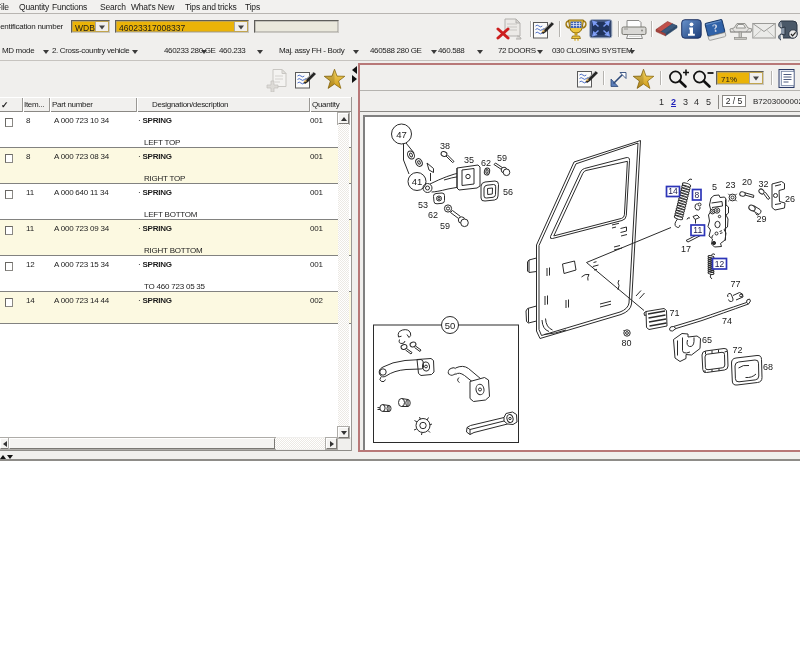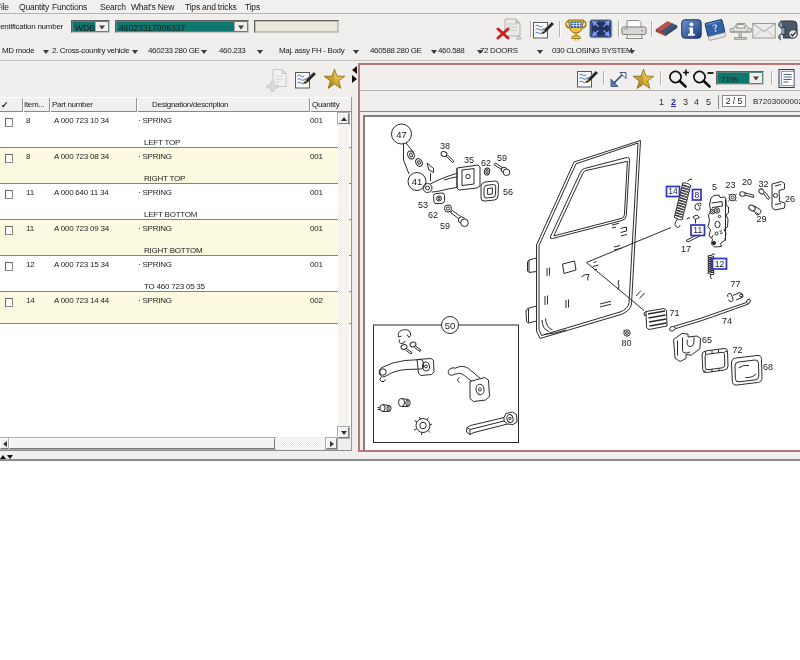--- a/index.html
+++ b/index.html
@@ -5,21 +5,21 @@
 * { margin:0; padding:0; box-sizing:border-box; }
 html,body { width:800px; height:660px; background:#fff; overflow:hidden; }
 body { font-family:"Liberation Sans",sans-serif; color:#1c1c1c; position:relative; }
 .abs { position:absolute; }
 #app { position:absolute; left:0; top:0; width:800px; height:461px; background:#f0efed; }
 
 #menubar { position:absolute; left:0; top:0; width:800px; height:14px; background:#f2f1ef; border-bottom:1px solid #b8b5b1; font-size:8.5px; letter-spacing:-0.2px; }
 #menubar span { position:absolute; top:2px; }
 
 #row2 { position:absolute; left:0; top:15px; width:800px; height:25px; background:#f0efed; }
-.field { position:absolute; background:#0f766e; border:1px solid #c9c7c2; border-top-color:#5f5e5a; border-left-color:#5f5e5a; box-shadow:inset 0 0 0 0.5px #9a9894; }
+.field { position:absolute; background:#eab308; border:1px solid #c9c7c2; border-top-color:#5f5e5a; border-left-color:#5f5e5a; box-shadow:inset 0 0 0 0.5px #9a9894; }
 #row2 .lbl { position:absolute; top:7px; font-size:8px; letter-spacing:-0.25px; }
 
 .combtn { position:absolute; right:1px; top:1px; bottom:1px; width:13px; background:#f1efec; border-left:1px solid #aaa8a4; }
 .arr { width:0; height:0; border-left:3px solid transparent; border-right:3px solid transparent; border-top:4px solid #444; position:absolute; left:50%; top:50%; transform:translate(-50%,-40%); }
 
 #row3 { position:absolute; left:0; top:40px; width:800px; height:21px; background:#f0efed; border-bottom:1px solid #c6c3bf; font-size:8px; letter-spacing:-0.35px; }
 #row3 span.t { position:absolute; top:6px; white-space:nowrap; }
 .darr { position:absolute; top:10px; width:0; height:0; border-left:3.5px solid transparent; border-right:3.5px solid transparent; border-top:4px solid #3a3a3a; }
 
 #lpanel { position:absolute; left:0; top:61px; width:352px; height:390px; background:#f0efed; }
@@ -27,21 +27,21 @@
 
 #tblhead { position:absolute; left:0; top:36px; width:351px; height:15px; background:#f1f0ee; border-top:1px solid #fff; border-bottom:1px solid #8a8884; font-size:8px; letter-spacing:-0.3px; }
 #tblhead .hc { position:absolute; top:2px; }
 #tblbody { position:absolute; left:0; top:51px; width:351px; height:325px; background:#fff; }
 .row { position:absolute; left:0; width:351px; border-bottom:1px solid #828280; font-size:8px; letter-spacing:-0.22px; }
 .row.cream { background:#fcf9e1; }
 .cb { position:absolute; left:4.5px; top:6px; width:8.5px; height:9px; background:#fff; border:1px solid #8a8884; border-top-color:#6a6864; border-left-color:#6a6864; }
 .itm { position:absolute; left:26px; top:4px; }
 .pn { position:absolute; left:54px; top:4px; }
 .dg { position:absolute; left:138px; top:4px; }
-.dg b { font-weight:normal; }
+.dg b { font-weight:bold; }
 .dg2 { position:absolute; left:144px; top:26px; }
 .qty { position:absolute; left:310px; top:4px; }
 
 .sbtn { position:absolute; background:#f4f3f1; border:1px solid #fff; border-right-color:#7a7874; border-bottom-color:#7a7874; box-shadow:0 0 0 1px #aeaca8; }
 .sbtrack { position:absolute; background:#f1f0ee; background-image:conic-gradient(#fff 25%, #ece9e4 0 50%, #fff 0 75%, #ece9e4 0); background-size:2px 2px; }
 .tri-up { width:0;height:0;border-left:3px solid transparent;border-right:3px solid transparent;border-bottom:4px solid #333;position:absolute;left:50%;top:50%;transform:translate(-50%,-50%); }
 .tri-dn { width:0;height:0;border-left:3px solid transparent;border-right:3px solid transparent;border-top:4px solid #333;position:absolute;left:50%;top:50%;transform:translate(-50%,-50%); }
 .tri-lf { width:0;height:0;border-top:3px solid transparent;border-bottom:3px solid transparent;border-right:4px solid #333;position:absolute;left:50%;top:50%;transform:translate(-50%,-50%); }
 .tri-rt { width:0;height:0;border-top:3px solid transparent;border-bottom:3px solid transparent;border-left:4px solid #333;position:absolute;left:50%;top:50%;transform:translate(-50%,-50%); }
 
@@ -81,31 +81,31 @@
         </div>
     </div>
     <div class="field" style="left:254px; top:5px; width:85px; height:13px; background:#eae8dc;"></div>
     <div id="icons1"></div>
   </div>
   <div id="row3">
     <span class="t" style="left:2px">MD mode</span>
       <div class="darr" style="left:43px"></div>
     <span class="t" style="left:52px">2. Cross-country vehicle</span>
       <div class="darr" style="left:132px"></div>
-    <span class="t" style="left:148px">460233 280 GE</span>
+    <span class="t" style="left:164px">460233 280 GE</span>
       <div class="darr" style="left:201px"></div>
     <span class="t" style="left:219px">460.233</span>
       <div class="darr" style="left:257px"></div>
     <span class="t" style="left:279px">Maj. assy FH - Body</span>
       <div class="darr" style="left:353px"></div>
     <span class="t" style="left:370px">460588 280 GE</span>
       <div class="darr" style="left:431px"></div>
     <span class="t" style="left:438px">460.588</span>
       <div class="darr" style="left:477px"></div>
-    <span class="t" style="left:480px">72 DOORS</span>
+    <span class="t" style="left:498px">72 DOORS</span>
       <div class="darr" style="left:537px"></div>
     <span class="t" style="left:552px">030 CLOSING SYSTEM</span>
       <div class="darr" style="left:629px"></div>
   </div>
   <div id="lpanel">
     <div id="ltoolbar"></div>
     <div id="tblhead">
       <span class="hc" style="left:1px;font-weight:bold;font-size:9px;">✓</span>
       <span class="hc" style="left:24px">Item...</span>
       <span class="hc" style="left:52px">Part number</span>

